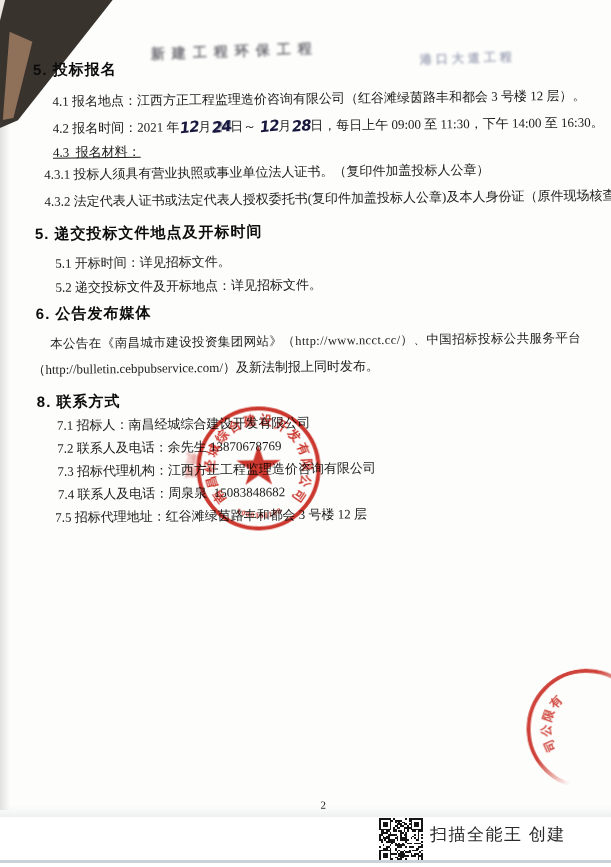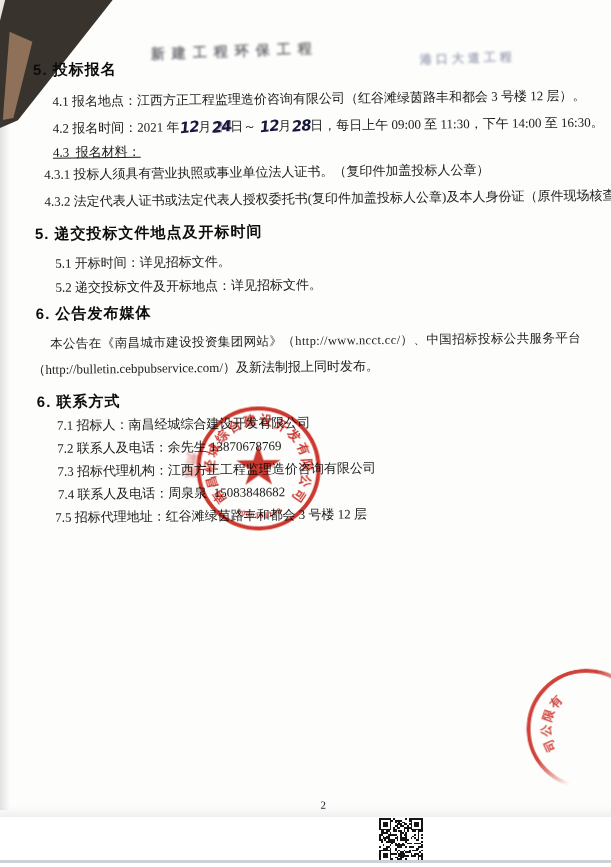--- a/index.html
+++ b/index.html
@@ -109,21 +109,21 @@
     <div class="line l432">4.3.2 法定代表人证书或法定代表人授权委托书(复印件加盖投标人公章)及本人身份证（原件现场核查）。</div>
 
     <div class="head h5">5. 递交投标文件地点及开标时间</div>
     <div class="line l51">5.1 开标时间：详见招标文件。</div>
     <div class="line l52">5.2 递交投标文件及开标地点：详见招标文件。</div>
 
     <div class="head h6">6. 公告发布媒体</div>
     <div class="line l6a">本公告在《南昌城市建设投资集团网站》（http://www.ncct.cc/）、中国招标投标公共服务平台</div>
     <div class="line l6b">（http://bulletin.cebpubservice.com/）及新法制报上同时发布。</div>
 
-    <div class="head h7">6. 联系方式</div>
+    <div class="head h7">8. 联系方式</div>
     <div class="line l71">7.1 招标人：南昌经城综合建设开发有限公司</div>
     <div class="line l72">7.2 联系人及电话：余先生 13870678769</div>
     <div class="line l73">7.3 招标代理机构：江西方正工程监理造价咨询有限公司</div>
     <div class="line l74">7.4 联系人及电话：周泉泉  15083848682</div>
     <div class="line l75">7.5 招标代理地址：红谷滩绿茵路丰和都会 3 号楼 12 层</div>
 
     <div class="seal seal-main">
       <div class="ring"></div>
       <div class="star"></div>
       <div class="arc arc-company">
@@ -486,15 +486,16 @@
         <i style="left:10.56px;top:42.24px;width:1.76px;height:1.76px"></i>
         <i style="left:12.32px;top:42.24px;width:1.76px;height:1.76px"></i>
         <i style="left:14.08px;top:42.24px;width:1.76px;height:1.76px"></i>
         <i style="left:15.84px;top:42.24px;width:1.76px;height:1.76px"></i>
         <i style="left:26.40px;top:42.24px;width:1.76px;height:1.76px"></i>
         <i style="left:31.68px;top:42.24px;width:1.76px;height:1.76px"></i>
         <i style="left:33.44px;top:42.24px;width:1.76px;height:1.76px"></i>
         <i style="left:35.20px;top:42.24px;width:1.76px;height:1.76px"></i>
         <i style="left:38.72px;top:42.24px;width:1.76px;height:1.76px"></i>
       </div>
+    <div class="credit" style="top:5px;">扫描全能王 创建</div>
   </div>
   <div class="bottom-line"></div>
 </div>
 
 </body></html>

